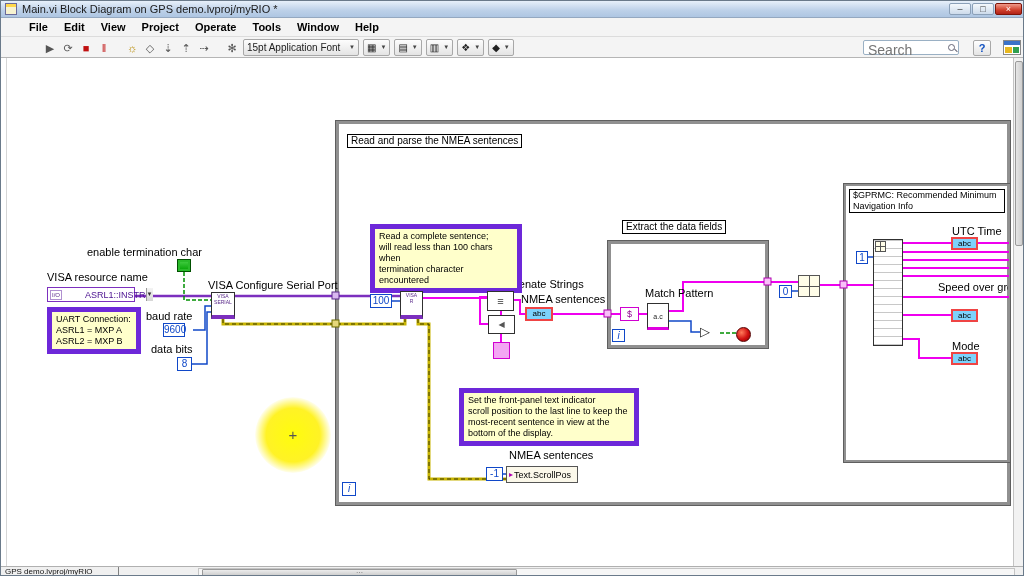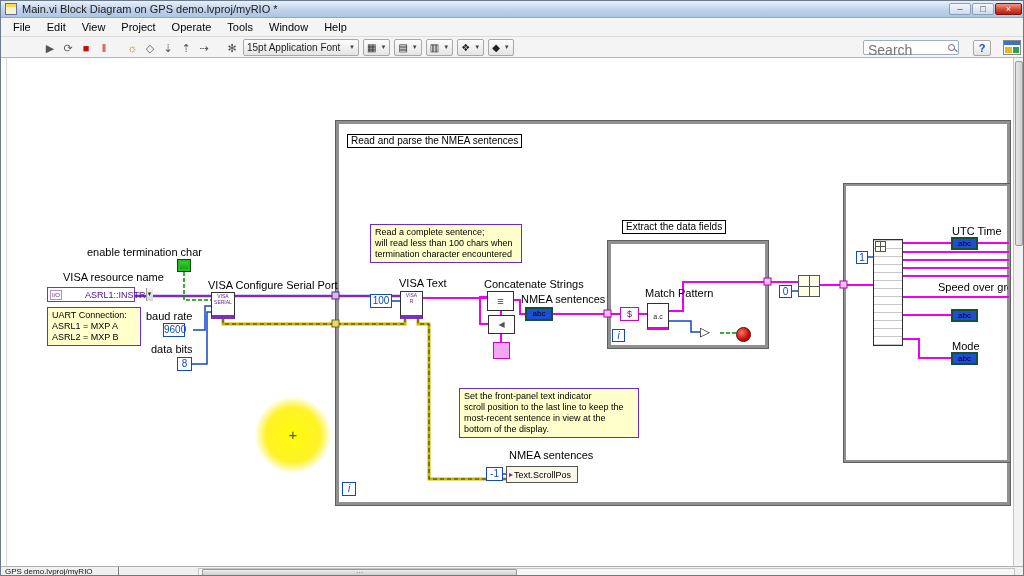--- a/index.html
+++ b/index.html
@@ -12,21 +12,21 @@
     display:flex; align-items:center; }
   .vi-icon { width:12px; height:12px; margin:0 5px 0 4px; background:#f7f3d0; border:1px solid #6a6a9a;
     box-shadow:inset 0 3px 0 #ffd84d; }
   .title { font-size:11px; color:#1a1a1a; white-space:nowrap; }
   .winbtns { position:absolute; right:3px; top:2px; display:flex; gap:1px; }
   .wbtn { width:22px; height:12px; font-size:9px; line-height:11px; text-align:center; color:#333;
     background:linear-gradient(#f4f8fc,#cddbeb); border:1px solid #8ba0b8; border-radius:2px; }
   .wbtn.close { width:27px; background:linear-gradient(#f09a8a,#d0402c 60%,#b02318); color:#fff; border-color:#7e1408; }
 
   .menubar { position:absolute; left:0; top:17px; width:1024px; height:19px; background:#f4f4f4;
-    border-bottom:1px solid #dcdcdc; display:flex; padding-left:4px; }
+    border-bottom:1px solid #dcdcdc; display:flex; padding-left:20px;font-weight:bold; }
   .menu-item { font-size:11px; color:#000; padding:0 8px; line-height:19px; }
 
   .toolbar { position:absolute; left:0; top:36px; width:1024px; height:21px; background:#f4f4f4;
     border-bottom:1px solid #b5b5b5; display:flex; align-items:center; padding-left:40px; }
   .tbtn { width:18px; height:17px; text-align:center; font-size:11px; line-height:16px; color:#555;
     border:1px solid transparent; border-radius:2px; }
   .tbtn.red { color:#c01010; }
   .tbtn.yel { color:#b88a00; }
   .gap { width:10px; }
   .dd { height:17px; display:flex; align-items:center; border:1px solid #a8a8a8; background:linear-gradient(#fdfdfd,#e4e4e4);
@@ -42,28 +42,28 @@
   .helpbtn { width:18px; height:16px; border:1px solid #a8a8a8; border-radius:2px; background:linear-gradient(#fff,#e4e4e4);
     color:#1050c0; font-weight:bold; font-size:11px; text-align:center; line-height:15px; margin-right:12px; }
   .panel-icon { width:18px; height:15px; border:1px solid #888; background:#fff; margin-right:4px;
     background-image:linear-gradient(#3a72c8,#3a72c8),linear-gradient(#e8b820,#e8b820),linear-gradient(#30a050,#30a050);
     background-size:16px 4px,7px 6px,6px 6px; background-position:0 0,1px 6px,9px 6px; background-repeat:no-repeat; }
 
   
   .lbl { position:absolute; font-size:11px; color:#000; white-space:nowrap; z-index:5; }
   .blbl { position:absolute; background:#fff; border:1px solid #000; font-size:10px; padding:0 3px; line-height:12px;
     white-space:nowrap; z-index:6; }
-  .cmt { position:absolute; background:#ffffcb; border:1px solid #6d28d9; font-size:9px; line-height:11px;
+  .cmt { position:absolute; background:#ffffcb; border:5px solid #6d28d9; font-size:9px; line-height:11px;
     padding:2px 4px; color:#000; white-space:pre-line; z-index:6; }
   .pre { white-space:pre-line; }
   .num { position:absolute; background:#fff; border:1px solid #1048c8; color:#1048c8; font-size:10px;
     text-align:center; line-height:12px; z-index:6; }
   .pconst { position:absolute; background:#fff; border:1px solid #d000d0; color:#900090; font-size:9px;
     text-align:center; line-height:12px; z-index:6; }
-  .abc { position:absolute; width:28px; height:14px; background:#1d4ed8; border:2px solid #14532d; color:#000;
+  .abc { position:absolute; width:28px; height:14px; background:#7dd3fc; border:2px solid #ef4444; color:#000;
     font-size:8px; text-align:center; line-height:10px; z-index:6; }
   .struct { position:absolute; border:3px solid #909090; outline:1px solid #5f5f5f; z-index:3; }
   .iterm { position:absolute; width:14px; height:14px; background:#fff; border:1px solid #1048c8; color:#1048c8;
     font-size:10px; font-style:italic; text-align:center; line-height:12px; z-index:6; }
   .node { position:absolute; background:#fff; border:1px solid #303030; z-index:6; }
   .tinytxt { display:block; font-size:5px; line-height:6px; text-align:center; color:#5a2a8a; letter-spacing:0; }
   .boolT { position:absolute; width:14px; height:13px; background:linear-gradient(#4ad24a,#00a000); border:1px solid #005000;
     box-shadow:inset 0 0 0 2px #2aba2a; z-index:6; }
   .combo { position:absolute; display:flex; align-items:center; background:#fff; border:1px solid #7c2fbe; height:15px; z-index:6; }
   .combo .io { font-size:6px; color:#5a2a8a; border:1px solid #b090d0; margin:0 2px; padding:0 1px; line-height:8px; }
@@ -223,21 +223,21 @@
     <rect x="331" y="291" width="7" height="7" fill="#d9b8f0" stroke="#5a2a8a"></rect>
     <rect x="331" y="319" width="7" height="7" fill="#e6d87a" stroke="#6a6a00"></rect>
     <rect x="603" y="309" width="7" height="7" fill="#f9c0f9" stroke="#b000b0"></rect>
     <rect x="763" y="277" width="7" height="7" fill="#f9c0f9" stroke="#b000b0"></rect>
     <rect x="839" y="280" width="7" height="7" fill="#f9c0f9" stroke="#b000b0"></rect>
   </svg>
 
   <div class="lbl" style="left:86px;top:245px">enable termination char</div>
   <div class="boolT" style="left:176px;top:258px"></div>
 
-  <div class="lbl" style="left:62px;top:270px">VISA resource name</div>
+  <div class="lbl" style="left:46px;top:270px">VISA resource name</div>
   <div class="combo" style="left:46px;top:286px;width:88px">
     <span class="io">I/O</span>
     <span class="val">ASRL1::INSTR</span>
     <span class="cdar">▼</span>
   </div>
 
   <div class="cmt" style="left:46px;top:306px;width:94px">UART Connection:
 ASRL1 = MXP A
 ASRL2 = MXP B</div>
 
@@ -283,20 +283,22 @@
   <div class="lbl" style="left:644px;top:286px">Match Pattern</div>
   <div class="pconst" style="left:619px;top:306px;width:19px;height:14px">$</div>
   <div class="node" style="left:646px;top:302px;width:22px;height:27px;text-align:center;font-size:7px;line-height:25px;color:#222;border-bottom:3px solid #e000e0">a.c</div>
   <div class="lbl" style="left:699px;top:323px;font-size:13px;color:#222">▷</div>
   <div class="redterm" style="left:735px;top:326px"></div>
 
   <div class="num" style="left:778px;top:284px;width:13px;height:13px">0</div>
   <div class="node gicon" style="left:797px;top:274px;width:22px;height:22px"></div>
 
   <div class="struct" style="left:843px;top:183px;width:166px;height:278px;border-width:2px;overflow:hidden;background:transparent">
+    <div class="blbl pre" style="left:3px;top:3px;width:156px;font-size:9px;line-height:11px;white-space:pre-line">$GPRMC: Recommended Minimum
+Navigation Info</div>
     <div class="num" style="left:10px;top:65px;width:12px;height:13px">1</div>
     <div class="node rows" style="left:27px;top:53px;width:30px;height:107px">
       <div class="gicon" style="position:absolute;left:1px;top:1px;width:11px;height:11px"></div>
     </div>
     <div class="lbl" style="left:106px;top:39px">UTC Time</div>
     <div class="abc" style="left:105px;top:51px;width:27px;height:13px">abc</div>
     <div class="lbl" style="left:92px;top:95px">Speed over ground</div>
     <div class="abc" style="left:105px;top:123px;width:27px;height:13px">abc</div>
     <div class="lbl" style="left:106px;top:154px">Mode</div>
     <div class="abc" style="left:105px;top:166px;width:27px;height:13px">abc</div>

